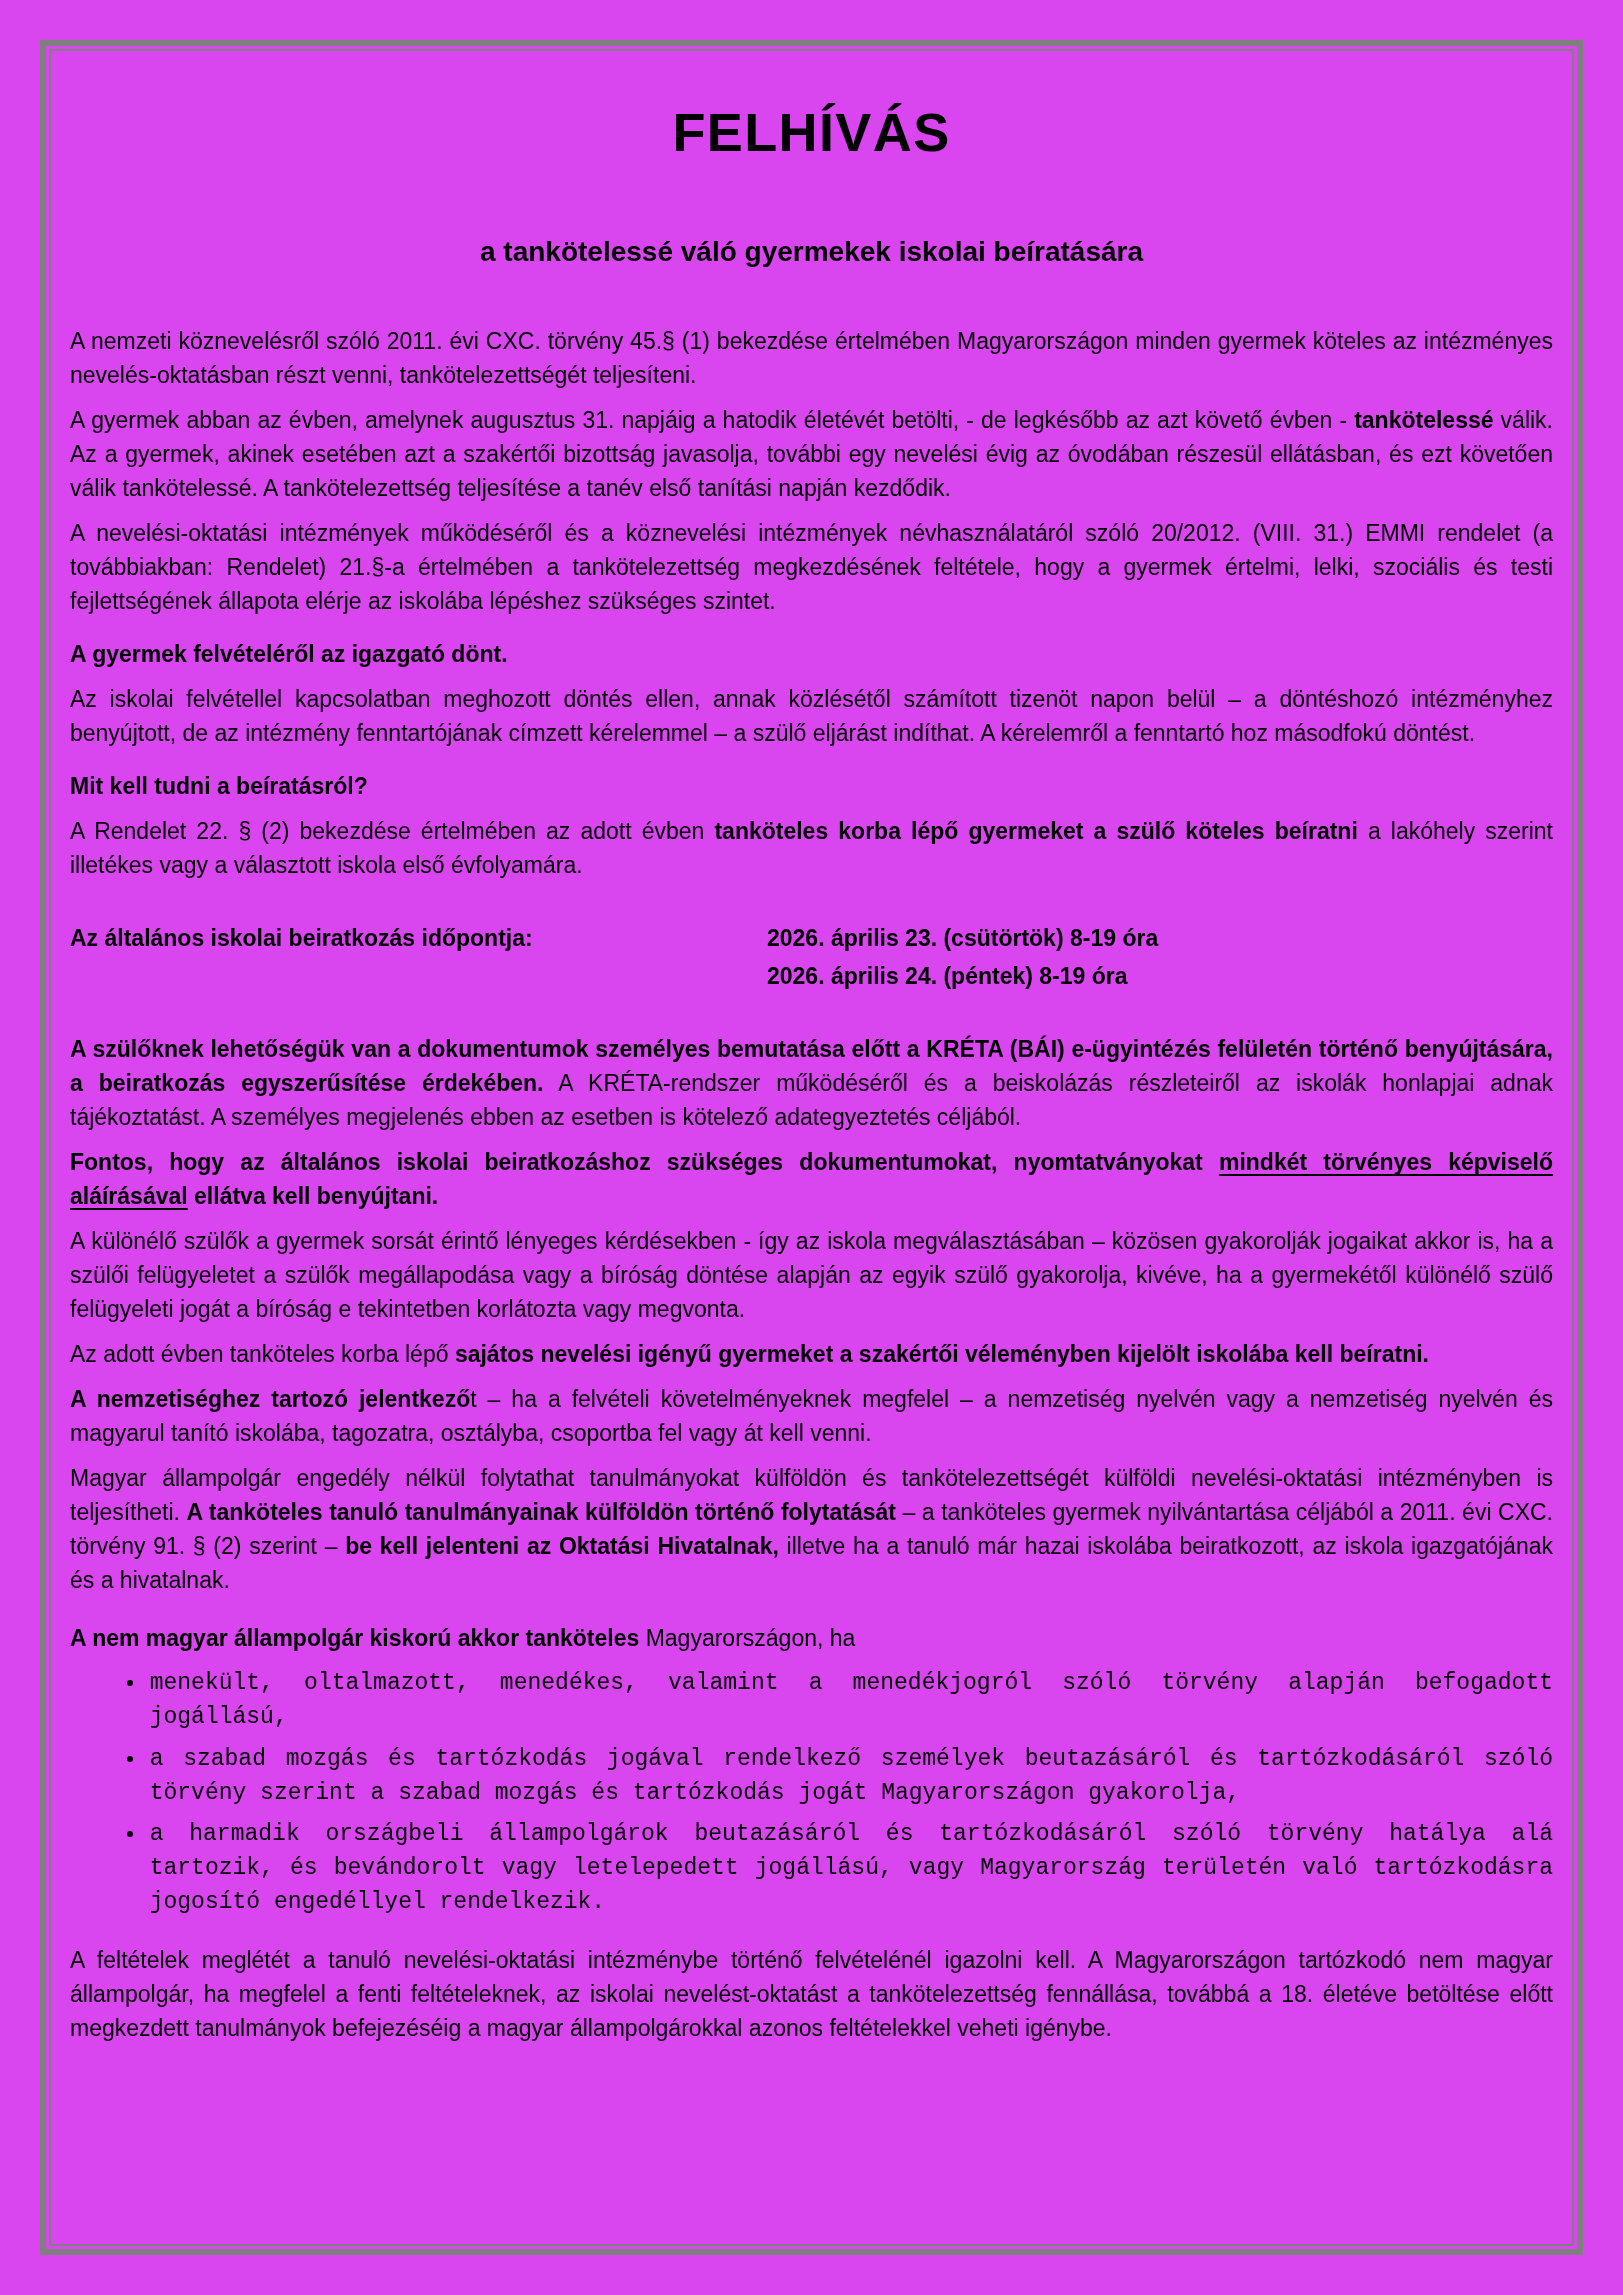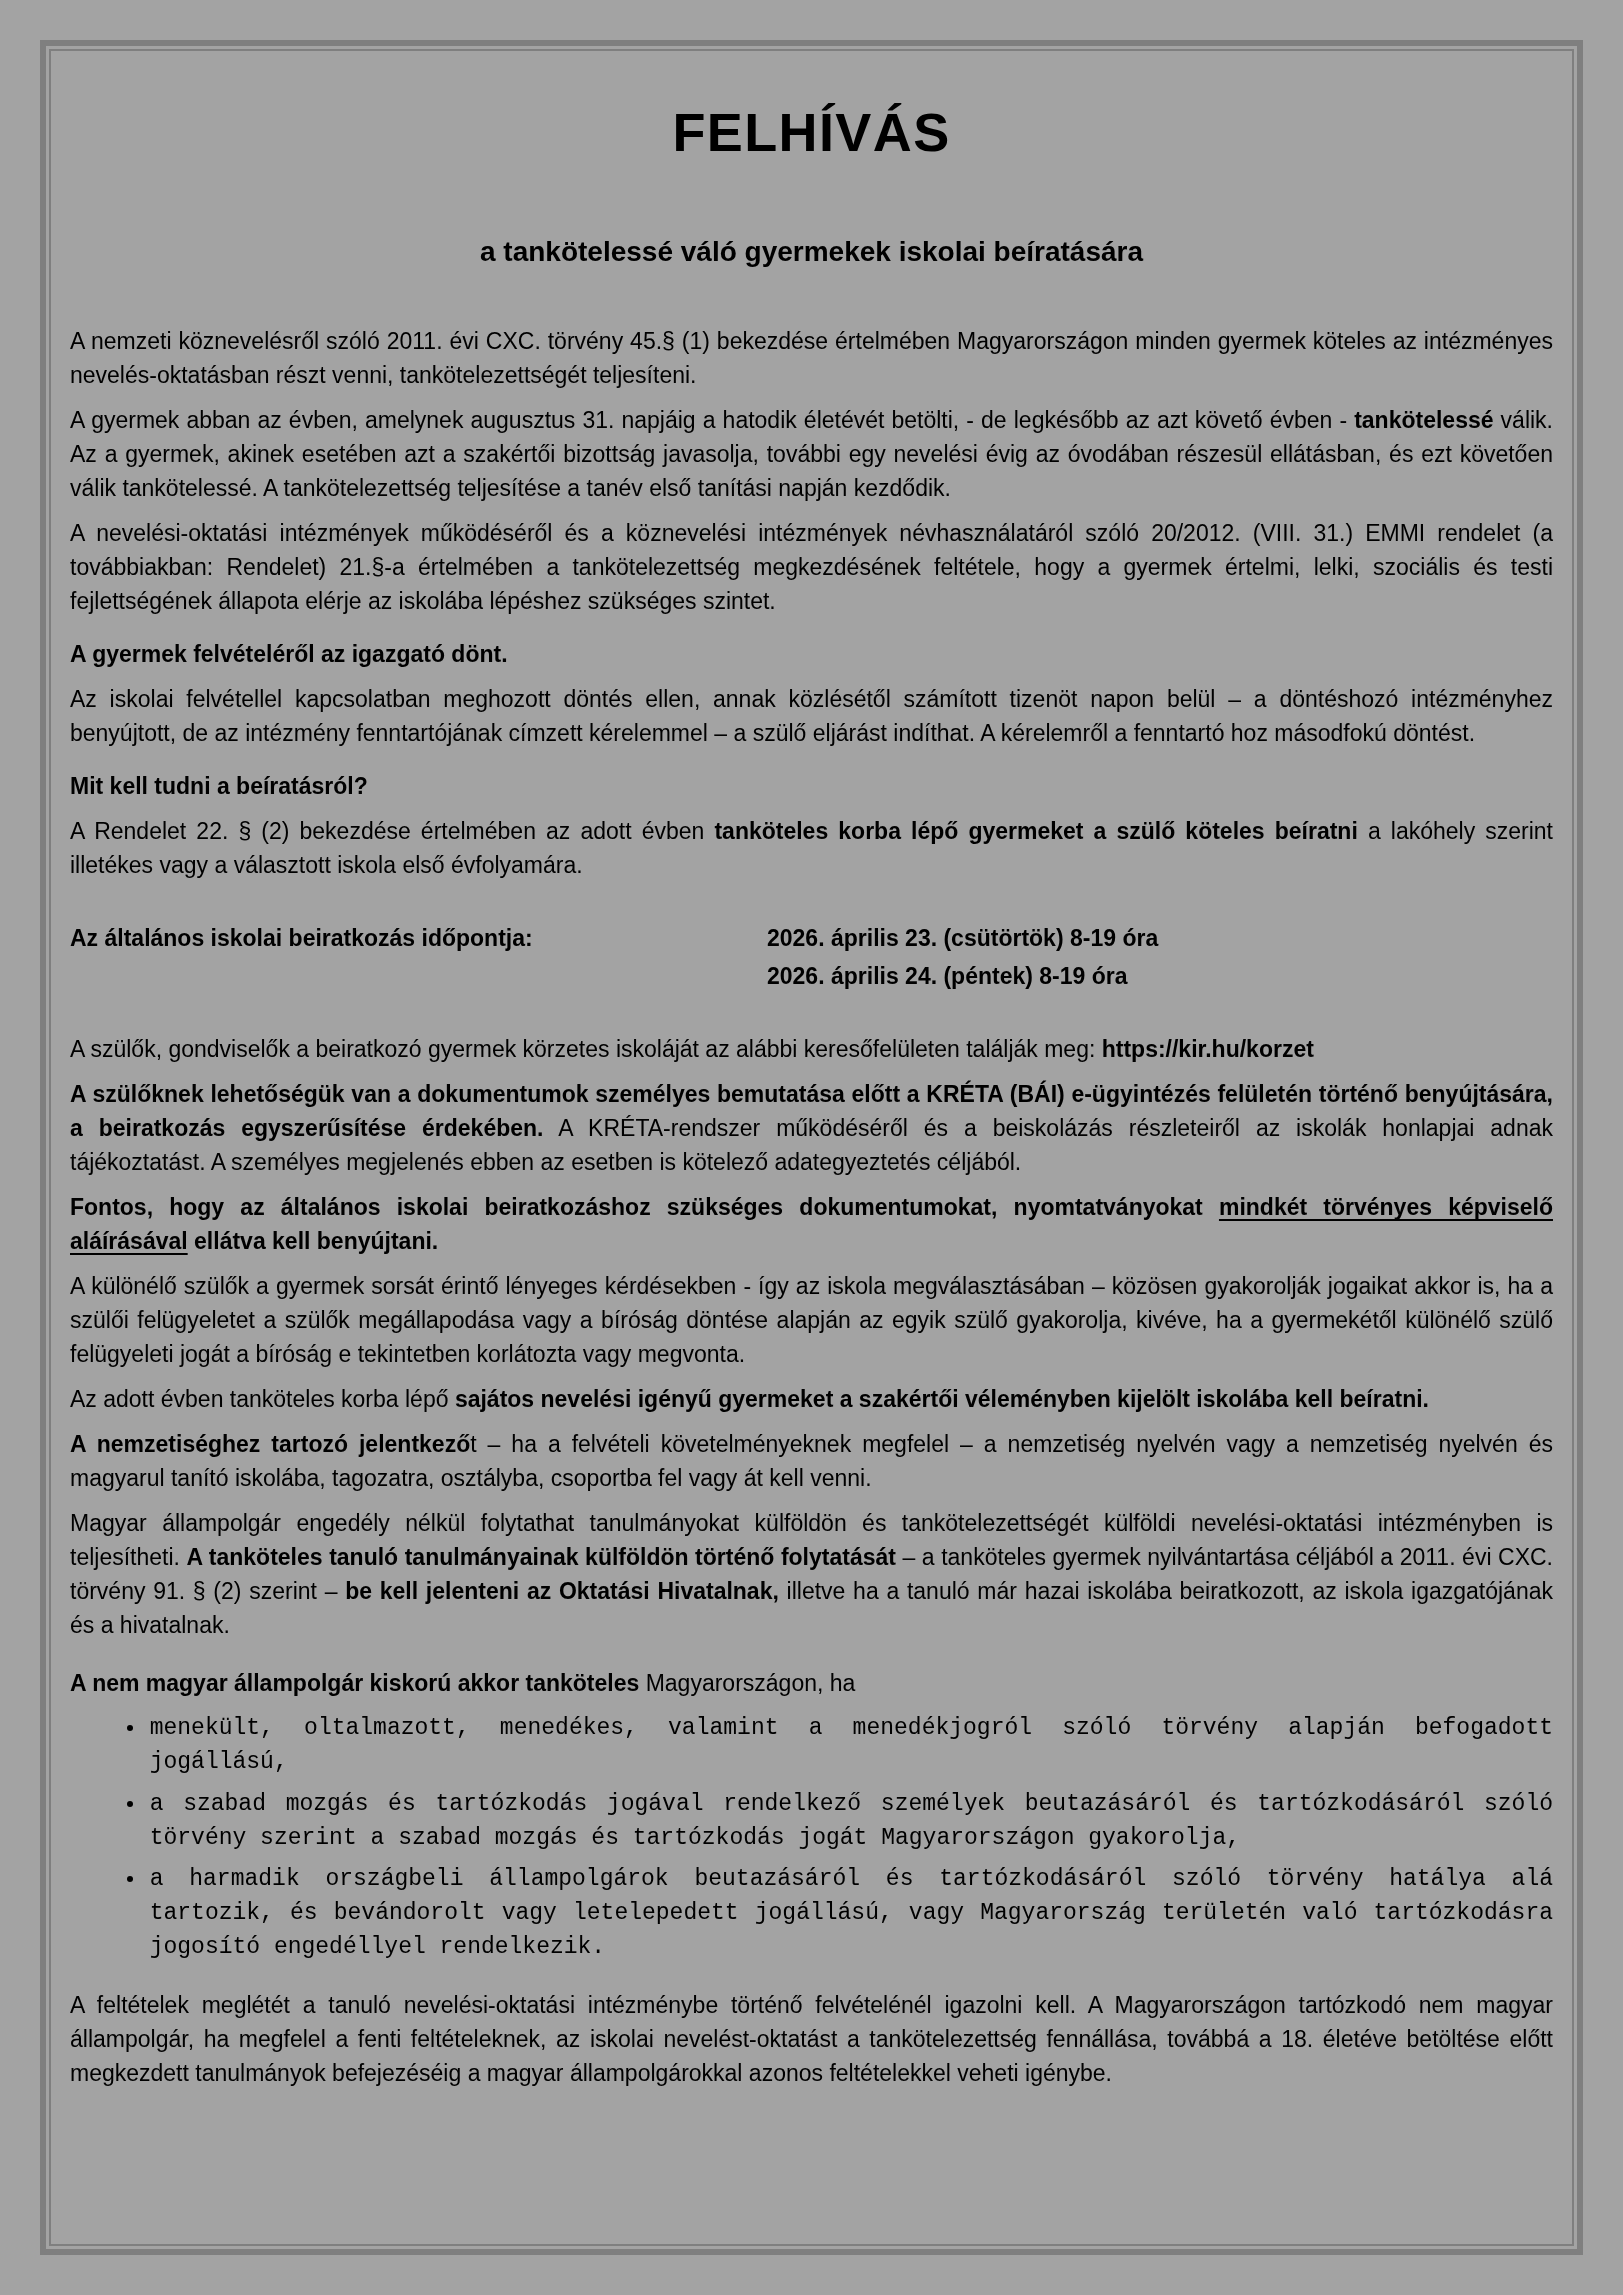--- a/index.html
+++ b/index.html
@@ -1,17 +1,17 @@
 <!DOCTYPE html>
 <html style="font-size:7.4px"><head>
 <meta charset="utf-8">
 <style>
   html,body{margin:0;padding:0;background:#ffffff;}
   .page{
-    position:relative;width:1623px;height:2295px;background:#a3a3a3;overflow:hidden;
+    position:relative;width:1623px;height:2295px;background:#d946ef;overflow:hidden;
     font-family:"Liberation Sans","DejaVu Sans",sans-serif;color:#000;
   }
   .frame-outer{position:absolute;left:40px;top:40px;right:40px;bottom:40px;border:6px solid #7f7f7f;}
   .frame-inner{position:absolute;left:49px;top:49px;right:49px;bottom:49px;border:2.3px solid #7f7f7f;}
   .content{position:absolute;left:70px;right:70px;top:65px;bottom:61px;font-size:23px;line-height:34px;}
   .title{text-align:center;font-weight:bold;font-size:54px;line-height:1.15;margin:36px 0 0;letter-spacing:1.4px;}
   .subtitle{text-align:center;font-weight:bold;font-size:28px;line-height:1.2;margin:72px 0 55px;}
   .para{margin:0 0 11px;text-align:justify;}
   .heading{margin:19.4px 0 11px;font-weight:bold;text-align:left;}
   .b{font-weight:bold;}
@@ -44,21 +44,20 @@
       <div class="dates">
         <div class="dates-row">
           <span class="dates-label">Az általános iskolai beiratkozás időpontja:</span>
           <span class="dates-val">2026. április 23. (csütörtök) 8-19 óra</span>
         </div>
         <div class="dates-row dates-row2">
           <span class="dates-label"></span>
           <span class="dates-val">2026. április 24. (péntek) 8-19 óra</span>
         </div>
       </div>
-      <p class="para"><span>A szülők, gondviselők a beiratkozó gyermek körzetes iskoláját az alábbi keresőfelületen találják meg: </span><span class="b">https://kir.hu/korzet</span></p>
       <p class="para"><span class="b">A szülőknek lehetőségük van a dokumentumok személyes bemutatása előtt a KRÉTA (BÁI) e-ügyintézés felületén történő benyújtására, a beiratkozás egyszerűsítése érdekében.</span><span> A KRÉTA-rendszer működéséről és a beiskolázás részleteiről az iskolák honlapjai adnak tájékoztatást. A személyes megjelenés ebben az esetben is kötelező adategyeztetés céljából.</span></p>
       <p class="para"><span class="b">Fontos, hogy az általános iskolai beiratkozáshoz szükséges dokumentumokat, nyomtatványokat </span><span class="b u">mindkét törvényes képviselő aláírásával</span><span class="b"> ellátva kell benyújtani.</span></p>
       <p class="para"><span>A különélő szülők a gyermek sorsát érintő lényeges kérdésekben - így az iskola megválasztásában – közösen gyakorolják jogaikat akkor is, ha a szülői felügyeletet a szülők megállapodása vagy a bíróság döntése alapján az egyik szülő gyakorolja, kivéve, ha a gyermekétől különélő szülő felügyeleti jogát a bíróság e tekintetben korlátozta vagy megvonta.</span></p>
       <p class="para"><span>Az adott évben tanköteles korba lépő </span><span class="b">sajátos nevelési igényű gyermeket a szakértői véleményben kijelölt iskolába kell beíratni.</span></p>
       <p class="para"><span class="b">A nemzetiséghez tartozó jelentkező</span><span>t – ha a felvételi követelményeknek megfelel – a nemzetiség nyelvén vagy a nemzetiség nyelvén és magyarul tanító iskolába, tagozatra, osztályba, csoportba fel vagy át kell venni.</span></p>
       <p class="para"><span>Magyar állampolgár engedély nélkül folytathat tanulmányokat külföldön és tankötelezettségét külföldi nevelési-oktatási intézményben is teljesítheti. </span><span class="b">A tanköteles tanuló tanulmányainak külföldön történő folytatását</span><span> – a tanköteles gyermek nyilvántartása céljából a 2011. évi CXC. törvény 91. § (2) szerint – </span><span class="b">be kell jelenteni az Oktatási Hivatalnak,</span><span> illetve ha a tanuló már hazai iskolába beiratkozott, az iskola igazgatójának és a hivatalnak.</span></p>
       <p class="para gap-before"><span class="b">A nem magyar állampolgár kiskorú akkor tanköteles</span><span> Magyarországon, ha</span></p>
       <ul class="bullets">
         <li><span>menekült, oltalmazott, menedékes, valamint a menedékjogról szóló törvény alapján befogadott jogállású,</span></li>
         <li><span>a szabad mozgás és tartózkodás jogával rendelkező személyek beutazásáról és tartózkodásáról szóló törvény szerint a szabad mozgás és tartózkodás jogát Magyarországon gyakorolja,</span></li>

